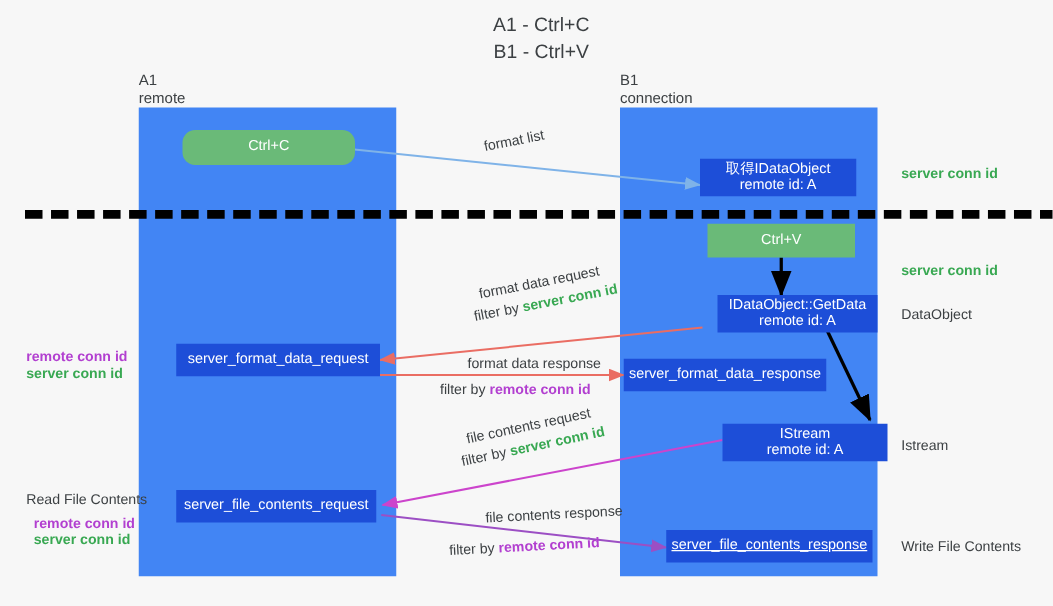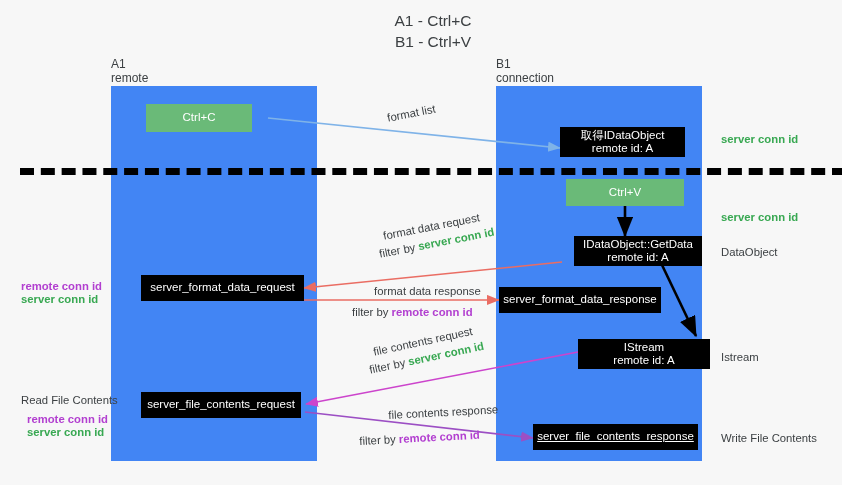--- a/index.html
+++ b/index.html
@@ -38,21 +38,21 @@
     box-sizing:border-box;
     text-align:center;
     color:#ffffff;
     font-size:11.5px;
     line-height:13.5px;
     display:flex;align-items:center;justify-content:center;
     white-space:pre-line;
     padding:2px 4px;
   }
   .node.green{background:#6aba78;}
-  .node.orange{background:#000000;}
+  .node.orange{background:#1d4ed8;}
 
   .elabel{
     position:absolute;
     font-size:11.3px;
     line-height:14px;
     color:#3c4043;
     white-space:nowrap;
   }
   .elabel.rot-a{transform:rotate(-11deg);transform-origin:left top;}
   .elabel.rot-b{transform:rotate(-12deg);transform-origin:left top;}
@@ -117,21 +117,21 @@
 
     <line x1="650" y1="265" x2="684" y2="336" stroke="#000000" stroke-width="2.6" marker-end="url(#ah-black)"></line>
 
     <line x1="566" y1="352" x2="294" y2="404" stroke="#cc44cc" stroke-width="1.6" marker-end="url(#ah-magenta)"></line>
 
     <line x1="293" y1="412" x2="521" y2="438" stroke="#9c4fc4" stroke-width="1.6" marker-end="url(#ah-purple)"></line>
   </svg>
 
   <div class="dashline"></div>
 
-  <div class="node green" style="left:134px;top:104px;width:106px;height:28px;">Ctrl+C</div>
+  <div class="node green" style="left:134px;top:104px;width:138px;height:28px;border-radius:10px;">Ctrl+C</div>
 
   <div class="node orange" style="left:548px;top:127px;width:125px;height:30px;">取得IDataObject
 remote id: A</div>
 
   <div class="node green" style="left:554px;top:179px;width:118px;height:27px;">Ctrl+V</div>
 
   <div class="node orange" style="left:550px;top:236px;width:128px;height:30px;margin-left:12px;">IDataObject::GetData
 remote id: A</div>
 
   <div class="node orange" style="left:129px;top:275px;width:163px;height:26px;">server_format_data_request</div>

